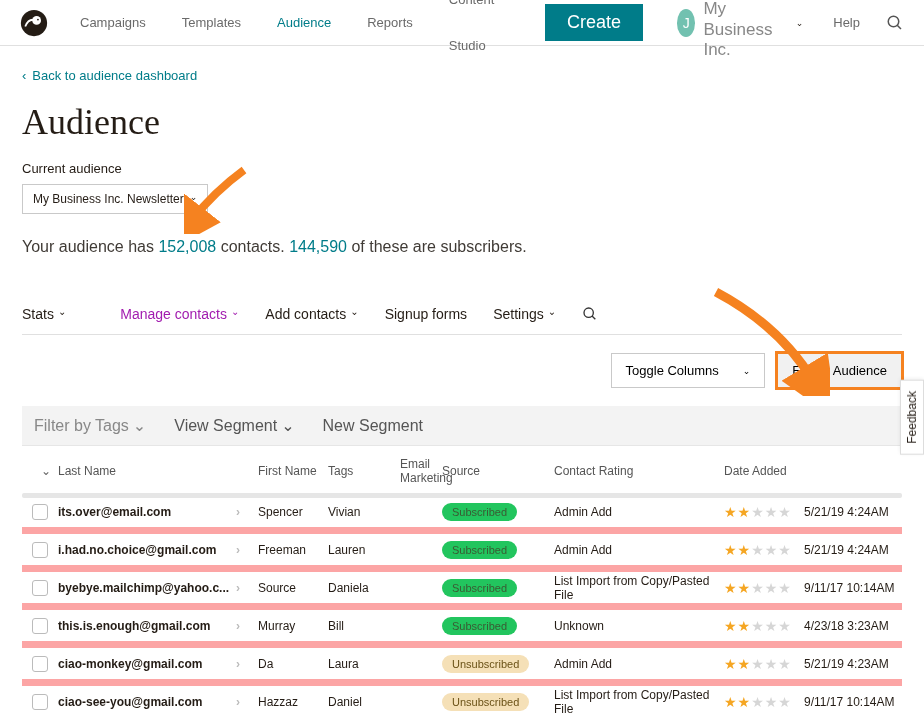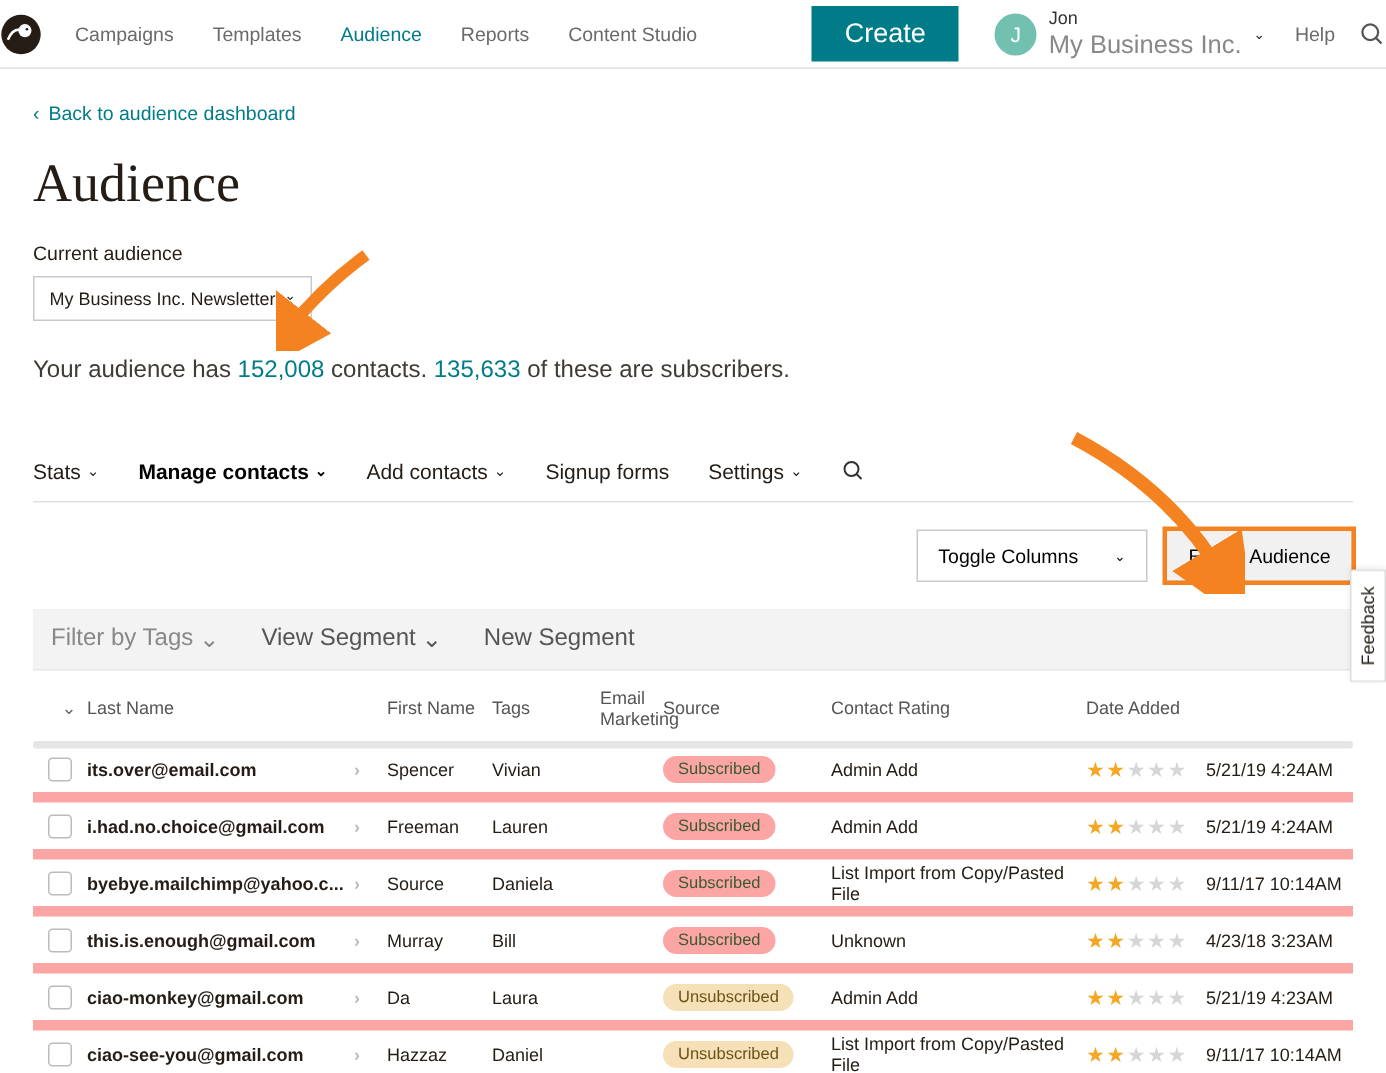--- a/index.html
+++ b/index.html
@@ -9,22 +9,22 @@
       color: #241c15;
       background: #fff;
       width: 924px;
     }
     
     .topnav {
       display: flex;
       align-items: center;
       height: 46px;
       border-bottom: 1px solid #e0e0e0;
-      padding: 0 0;
-      gap: 2px;
+      padding: 0 20px;
+      gap: 12px;
     }
     .logo {
       width: 28px; height: 28px;
       margin-right: 8px;
     }
     .nav-item {
       padding: 0 12px;
       font-size: 13px;
       color: #6a6a6a;
       cursor: pointer;
@@ -91,22 +91,22 @@
       color: #403b36;
     }
     .summary .num { color: #007c89; font-weight: 500; }
     
     .subtabs {
       display: flex; align-items: center; gap: 26px;
       margin-top: 50px;
       border-bottom: 1px solid #e0e0e0;
       padding-bottom: 12px;
     }
-    .subtab { font-size: 14px; cursor: pointer; display: inline-flex; align-items: center; gap: 4px;}
-    .subtab.teal { color: #000000; font-weight: 700;}
+    .subtab { font-size: 14px; cursor: pointer; display: inline-flex; gap: 4px;}
+    .subtab.teal { color: #a21caf; font-weight: 400; margin-left: 28px;}
     .subtab .chev { font-size: 10px;}
     
     .action-row {
       display: flex; justify-content: flex-end; gap: 12px;
       margin-top: 18px; margin-bottom: 18px;
     }
     .btn {
       border: 1px solid #c9c9c9;
       background: #fff;
       padding: 9px 14px;
@@ -156,21 +156,21 @@
       cursor: pointer;
     }
     .email-cell { display: flex; align-items: center; justify-content: space-between; font-weight: 600; padding-right: 18px;}
     .email-cell .chev-r { color: #bbb; font-size: 12px;}
     .badge {
       display: inline-block;
       border-radius: 12px;
       padding: 3px 10px;
       font-size: 11px;
     }
-    .badge.sub { background: #fca5a5; color: #3a5a33;}
+    .badge.sub { background: #22c55e; color: #3a5a33;}
     .badge.unsub { background: #f5e0b7; color: #6b5217;}
     .stars { display: inline-flex; gap: 1px;}
     .star { color: #f5a623; font-size: 14px;}
     .star.off { color: #d6d6d6;}
     .thead .chev-d{ padding-left: 9px; font-size:12px; color:#666; cursor:pointer;}
     
     .feedback {
       position: fixed;
       right: 0; top: 380px;
       writing-mode: vertical-rl;
@@ -231,21 +231,21 @@
 
   <h1 class="page-title">Audience</h1>
 
   <div class="sub-label">Current audience</div>
   <div class="aud-select">
     <span>My Business Inc. Newsletter</span>
     <span class="chev-down">⌄</span>
   </div>
 
   <div class="summary">
-    <span>Your audience has </span><span class="num">152,008</span><span> contacts. </span><span class="num">135,633</span><span> of these are subscribers.</span>
+    <span>Your audience has </span><span class="num">152,008</span><span> contacts. </span><span class="num">144,590</span><span> of these are subscribers.</span>
   </div>
 
   
   <div class="subtabs">
     <span class="subtab">
         <span>Stats</span> 
         <span class="chev">⌄</span>
       </span>
     <span class="subtab teal">
         <span>Manage contacts</span> 

